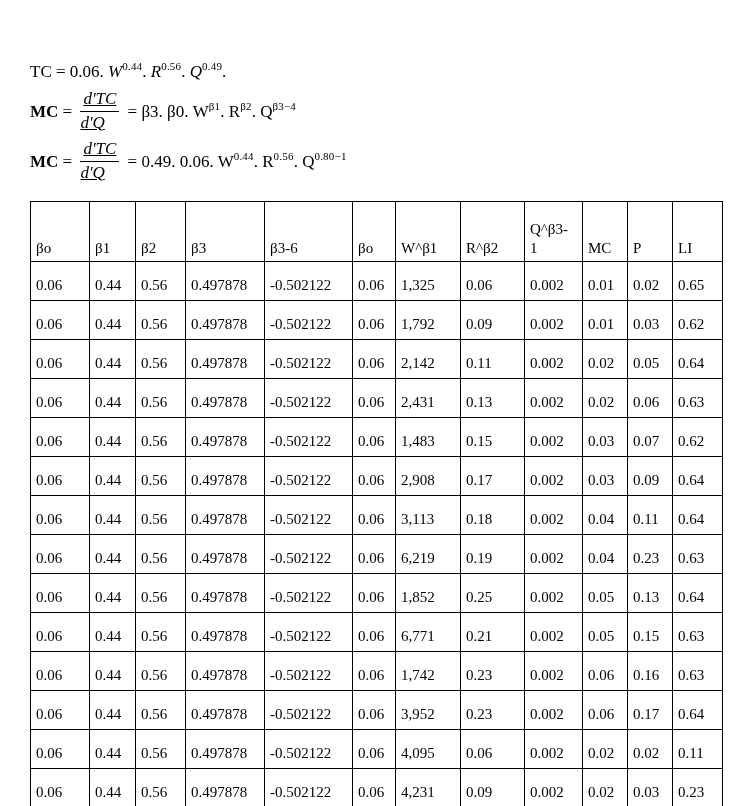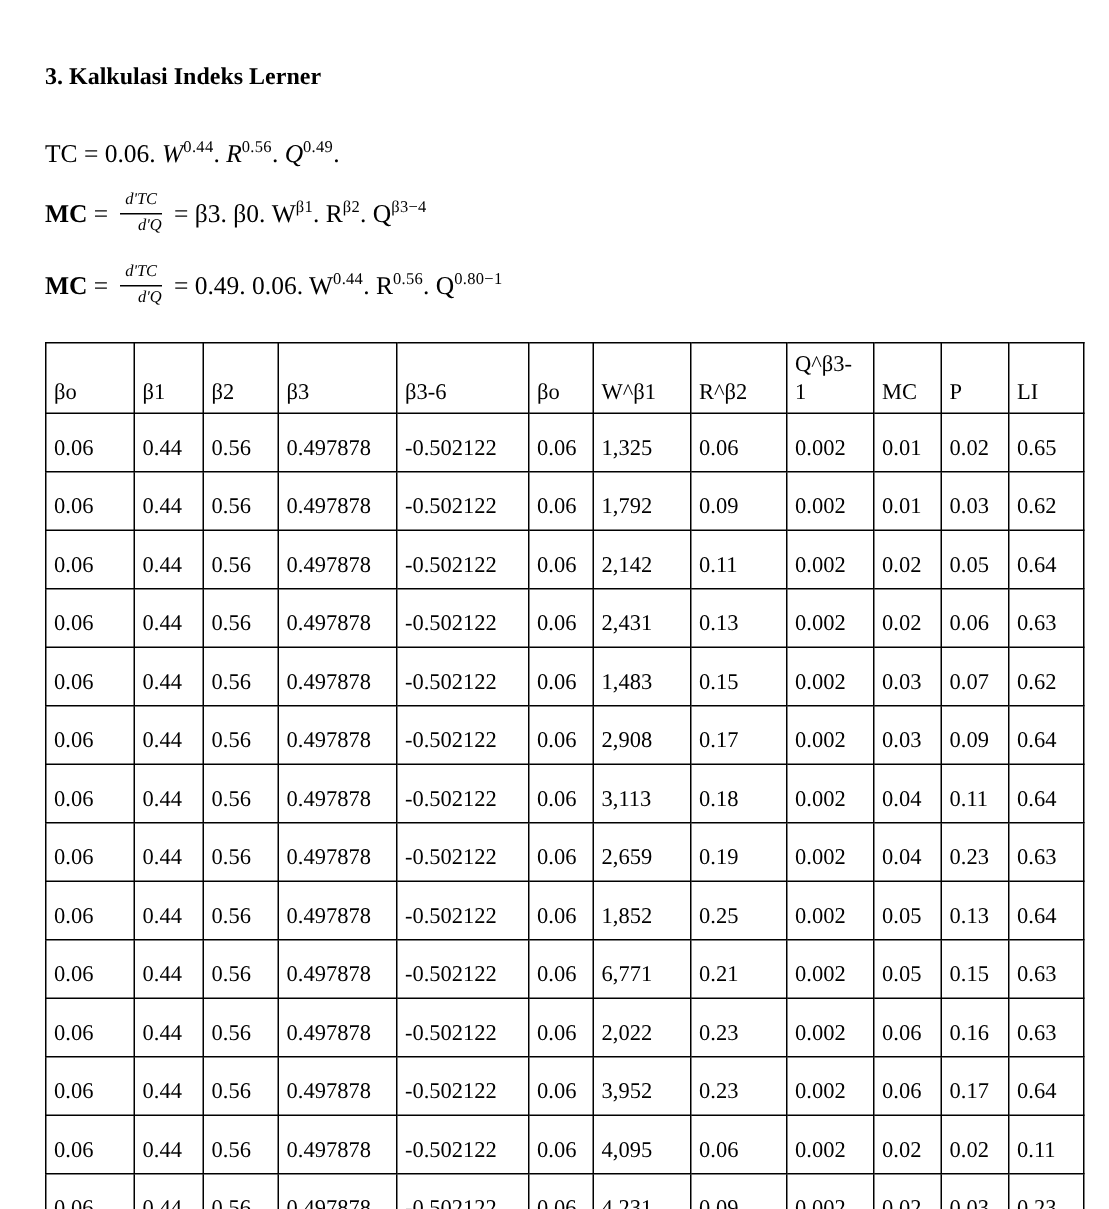--- a/index.html
+++ b/index.html
@@ -13,21 +13,21 @@
   }
   .page { padding: 42px 0 0 30px; }
 
   .heading {
     font-size: 16px;
     font-weight: bold;
     margin: 0;
     line-height: 20px;
   }
 
-  .formulas { margin-top: 28px; }
+  .formulas { margin-top: 17px; }
   .formula {
     font-size: 17px;
     line-height: 26px;
     white-space: nowrap;
   }
   .formula.mc { line-height: 42px; }
   .formula + .formula { margin-top: 6px; }
 
   .b  { font-weight: bold; }
   .it { font-style: italic; }
@@ -35,27 +35,28 @@
   sup {
     font-size: 11px;
     line-height: 0;
     vertical-align: super;
     letter-spacing: 0.2px;
   }
 
   .frac {
     display: inline-block;
     vertical-align: middle;
-    text-align: right;
-    font-size: 11px;
+    text-align: left;
+    font-size: 17px;
     font-style: italic;
     line-height: 1.2;
     margin: 0 4px;
     position: relative;
     top: -2px;
+    text-decoration: underline;
   }
   .frac .num { display: block; border-bottom: 1px solid #000; padding: 0 3px 1px 3px; }
   .frac .den { display: block; padding-top: 1px; }
 
   table {
     border-collapse: collapse;
     table-layout: fixed;
     width: 692px;
     margin-top: 16px;
   }
@@ -63,33 +64,32 @@
     border: 1px solid #000;
     font-weight: normal;
     text-align: left;
     vertical-align: bottom;
     font-size: 15px;
     box-sizing: border-box;
     padding: 2px 2px 6px 5px;
     overflow: hidden;
   }
   th {
-    height: 47px;
+    height: 60px;
     line-height: 19px;
     padding-bottom: 3px;
   }
   
   th:nth-child(9) { padding-right: 14px; }
   td { height: 39px; }
 </style>
 </head>
 <body>
 
 <div class="page">
-  <h2 class="heading">3. Kalkulasi Indeks Lerner</h2>
 
   <div class="formulas" id="formula-block">
       <div class="formula"><span>TC = 0.06. </span><span><span class="it">W</span><sup>0.44</sup></span><span>. </span><span><span class="it">R</span><sup>0.56</sup></span><span>. </span><span><span class="it">Q</span><sup>0.49</sup></span><span>.</span></div>
       <div class="formula mc"><span class="b">MC</span><span> = </span><span class="frac"><span class="num">d'TC</span><span class="den">d'Q</span></span><span> = β3. β0.  </span><span><span>W</span><sup>β1</sup></span><span>.  </span><span><span>R</span><sup>β2</sup></span><span>.  </span><span><span>Q</span><sup>β3−4</sup></span></div>
       <div class="formula mc"><span class="b">MC</span><span> = </span><span class="frac"><span class="num">d'TC</span><span class="den">d'Q</span></span><span> = 0.49. 0.06.  </span><span><span>W</span><sup>0.44</sup></span><span>.  </span><span><span>R</span><sup>0.56</sup></span><span>.  </span><span><span>Q</span><sup>0.80−1</sup></span></div>
     </div>
 
   <table id="lerner-table">
     <colgroup id="cols">
         <col style="width: 59px;">
@@ -220,21 +220,21 @@
           <td>0.11</td>
           <td>0.64</td>
         </tr>
         <tr>
           <td>0.06</td>
           <td>0.44</td>
           <td>0.56</td>
           <td>0.497878</td>
           <td>-0.502122</td>
           <td>0.06</td>
-          <td>2,659</td>
+          <td>6,219</td>
           <td>0.19</td>
           <td>0.002</td>
           <td>0.04</td>
           <td>0.23</td>
           <td>0.63</td>
         </tr>
         <tr>
           <td>0.06</td>
           <td>0.44</td>
           <td>0.56</td>
@@ -262,21 +262,21 @@
           <td>0.15</td>
           <td>0.63</td>
         </tr>
         <tr>
           <td>0.06</td>
           <td>0.44</td>
           <td>0.56</td>
           <td>0.497878</td>
           <td>-0.502122</td>
           <td>0.06</td>
-          <td>2,022</td>
+          <td>1,742</td>
           <td>0.23</td>
           <td>0.002</td>
           <td>0.06</td>
           <td>0.16</td>
           <td>0.63</td>
         </tr>
         <tr>
           <td>0.06</td>
           <td>0.44</td>
           <td>0.56</td>

